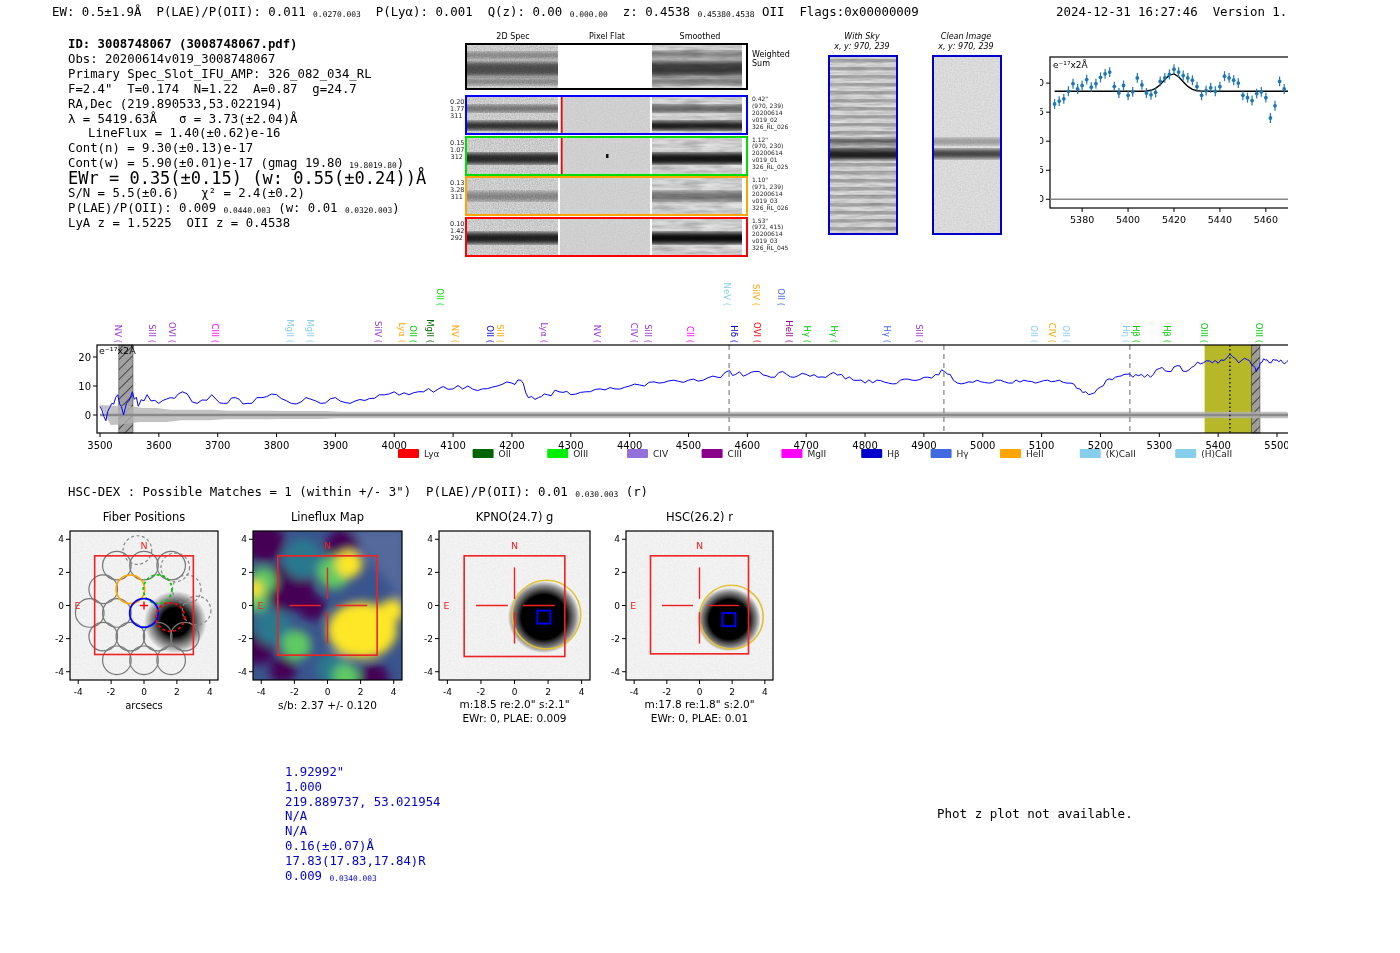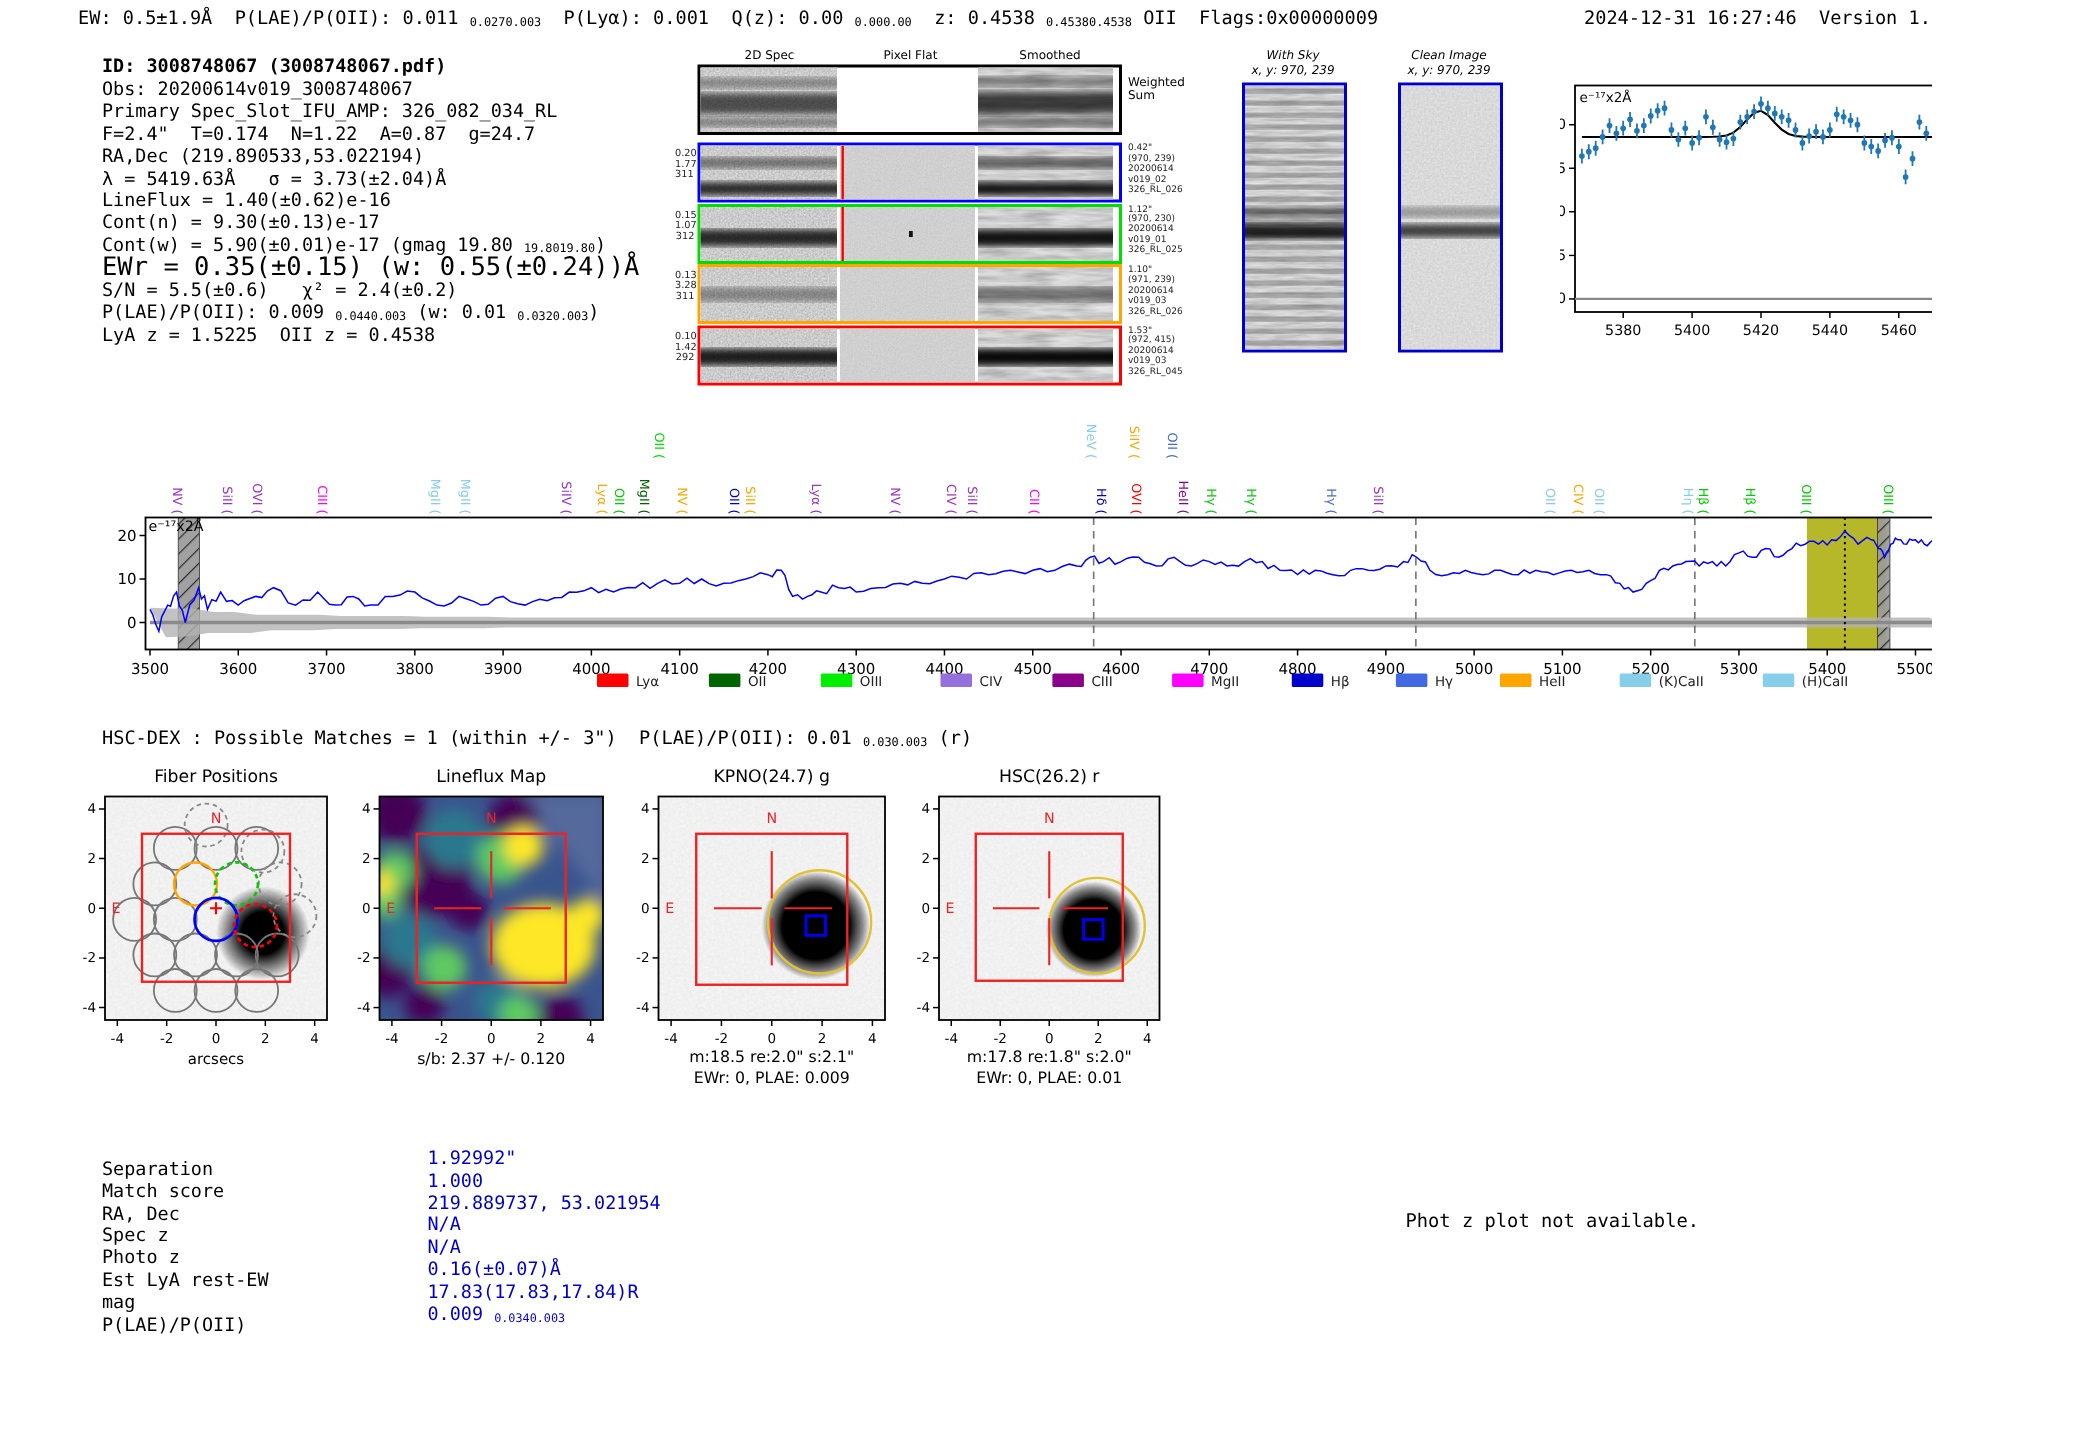--- a/index.html
+++ b/index.html
@@ -109,21 +109,21 @@
   <div id="header-left" class="abs mono pre" style="left:52px;top:4px;font-size:12.4px;">EW: 0.5±1.9Å  P(LAE)/P(OII): 0.011 <span class="stk"><span>0.027</span><span>0.003</span></span>  P(Lyα): 0.001  Q(z): 0.00 <span class="stk"><span>0.00</span><span>0.00</span></span>  z: 0.4538 <span class="stk"><span>0.4538</span><span>0.4538</span></span> OII  Flags:0x00000009</div>
   <div id="header-right" class="abs mono pre" style="left:1056px;top:4px;font-size:12.4px;">2024-12-31 16:27:46  Version 1.22.3</div>
 
   <div id="info-block" class="abs" style="left:68px;top:37px;">
       <div class="mono pre" style="font-size:12.3px;line-height:14.9px;font-weight:bold;">ID: 3008748067 (3008748067.pdf)</div>
       <div class="mono pre" style="font-size:12.3px;line-height:14.9px;">Obs: 20200614v019_3008748067</div>
       <div class="mono pre" style="font-size:12.3px;line-height:14.9px;">Primary Spec_Slot_IFU_AMP: 326_082_034_RL</div>
       <div class="mono pre" style="font-size:12.3px;line-height:14.9px;">F=2.4"  T=0.174  N=1.22  A=0.87  g=24.7</div>
       <div class="mono pre" style="font-size:12.3px;line-height:14.9px;">RA,Dec (219.890533,53.022194)</div>
       <div class="mono pre" style="font-size:12.3px;line-height:14.9px;">λ = 5419.63Å   σ = 3.73(±2.04)Å</div>
-      <div class="mono pre" style="font-size:12.3px;line-height:14.9px;">LineFlux = 1.40(±0.62)e-16</div>
+      <div class="mono pre" style="font-size:12.3px;line-height:14.9px;margin-left:20px;">LineFlux = 1.40(±0.62)e-16</div>
       <div class="mono pre" style="font-size:12.3px;line-height:14.9px;">Cont(n) = 9.30(±0.13)e-17</div>
       <div class="mono pre" style="font-size:12.3px;line-height:14.9px;">Cont(w) = 5.90(±0.01)e-17 (gmag 19.80 <span class="stk"><span>19.80</span><span>19.80</span></span>)</div>
       <div class="mono pre" style="font-size:17px;line-height:14.9px;">EWr = 0.35(±0.15) (w: 0.55(±0.24))Å</div>
       <div class="mono pre" style="font-size:12.3px;line-height:14.9px;">S/N = 5.5(±0.6)   χ² = 2.4(±0.2)</div>
       <div class="mono pre" style="font-size:12.3px;line-height:14.9px;">P(LAE)/P(OII): 0.009 <span class="stk"><span>0.044</span><span>0.003</span></span> (w: 0.01 <span class="stk"><span>0.032</span><span>0.003</span></span>)</div>
       <div class="mono pre" style="font-size:12.3px;line-height:14.9px;">LyA z = 1.5225  OII z = 0.4538</div>
     </div>
 
   <div id="spec2d" class="abs" style="left:450px;top:30px;width:350px;height:232px;">
       <div class="abs hdr8" style="left:18px;top:2px;width:90px;text-align:center;">2D Spec</div>
@@ -702,17 +702,16 @@
       <line x1="587" y1="67.38888888888889" x2="591" y2="67.38888888888889" stroke="#000"></line>
       <text x="585" y="70.38888888888889" font-size="9" text-anchor="end">2</text>
       <line x1="729.8333333333334" y1="175" x2="729.8333333333334" y2="179" stroke="#000"></line>
       <text x="729.8333333333334" y="190" font-size="9" text-anchor="middle">4</text>
       <line x1="587" y1="34.27777777777778" x2="591" y2="34.27777777777778" stroke="#000"></line>
       <text x="585" y="37.27777777777778" font-size="9" text-anchor="end">4</text>
       <text x="664.5" y="203" font-size="10.5" text-anchor="middle">m:17.8  re:1.8"  s:2.0"</text>
       <text x="664.5" y="217" font-size="10.5" text-anchor="middle">EWr: 0, PLAE: 0.01</text>
     </svg>
 
-  <div id="match-labels" class="abs mono pre" style="left:68px;top:772px;font-size:12.3px;line-height:14.8px;"><div>Separation</div><div>Match score</div><div>RA, Dec</div><div>Spec z</div><div>Photo z</div><div>Est LyA rest-EW</div><div>mag</div><div>P(LAE)/P(OII)</div></div>
   <div id="match-values" class="abs mono pre" style="left:285px;top:765px;font-size:12.3px;line-height:14.8px;"><div style="color:#0000cc">1.92992"</div><div style="color:#0000cc">1.000</div><div style="color:#0000cc">219.889737, 53.021954</div><div style="color:#0000cc">N/A</div><div style="color:#0000cc">N/A</div><div style="color:#0000cc">0.16(±0.07)Å</div><div style="color:#0000cc">17.83(17.83,17.84)R</div><div style="color:#0000cc">0.009 <span class="stk"><span>0.034</span><span>0.003</span></span></div></div>
 
   <div id="photz-note" class="abs mono pre" style="left:937px;top:806px;font-size:12.5px;">Phot z plot not available.</div>
 </div>
 
 </body></html>

